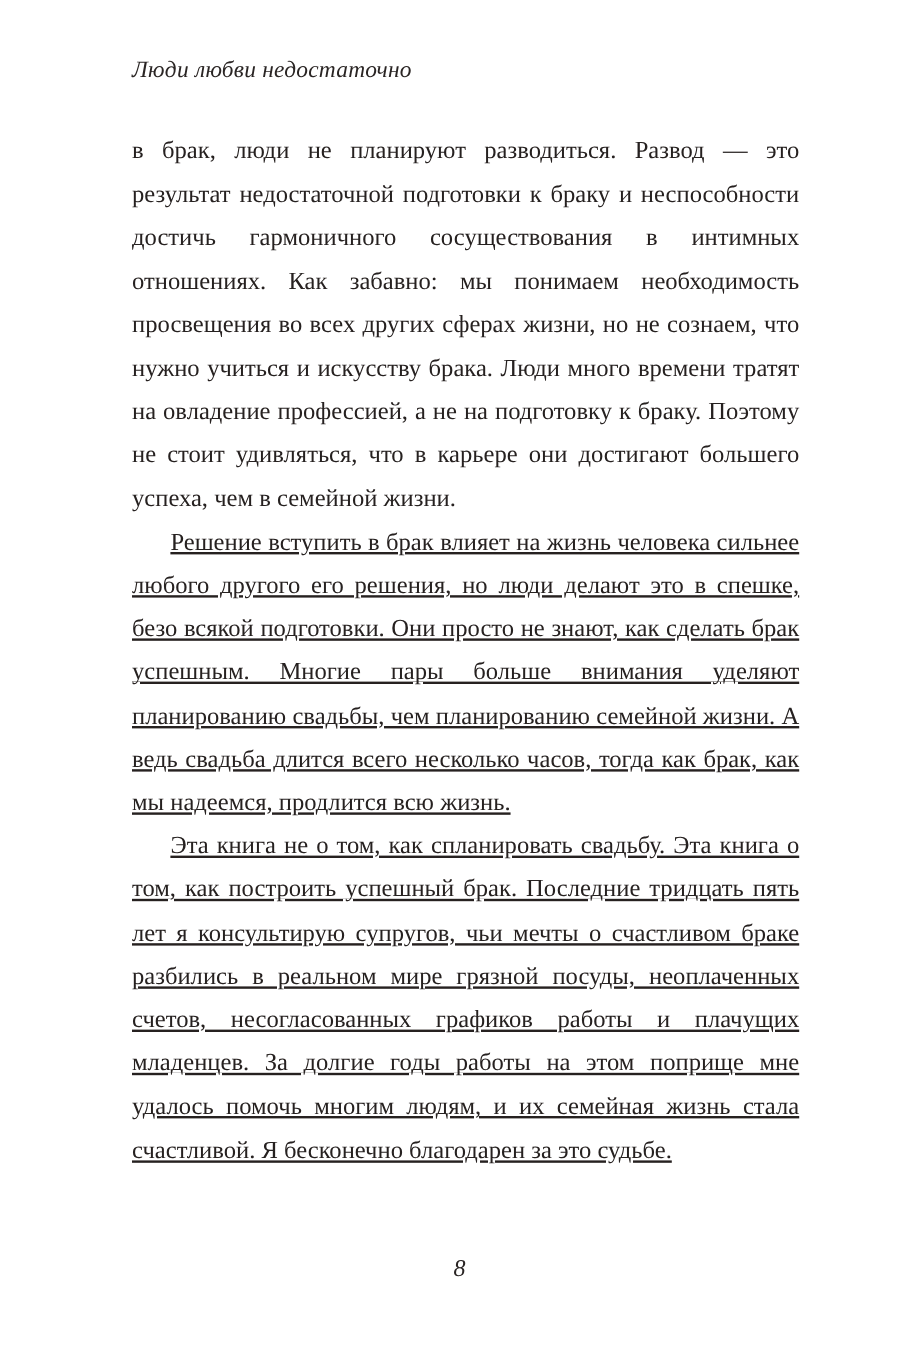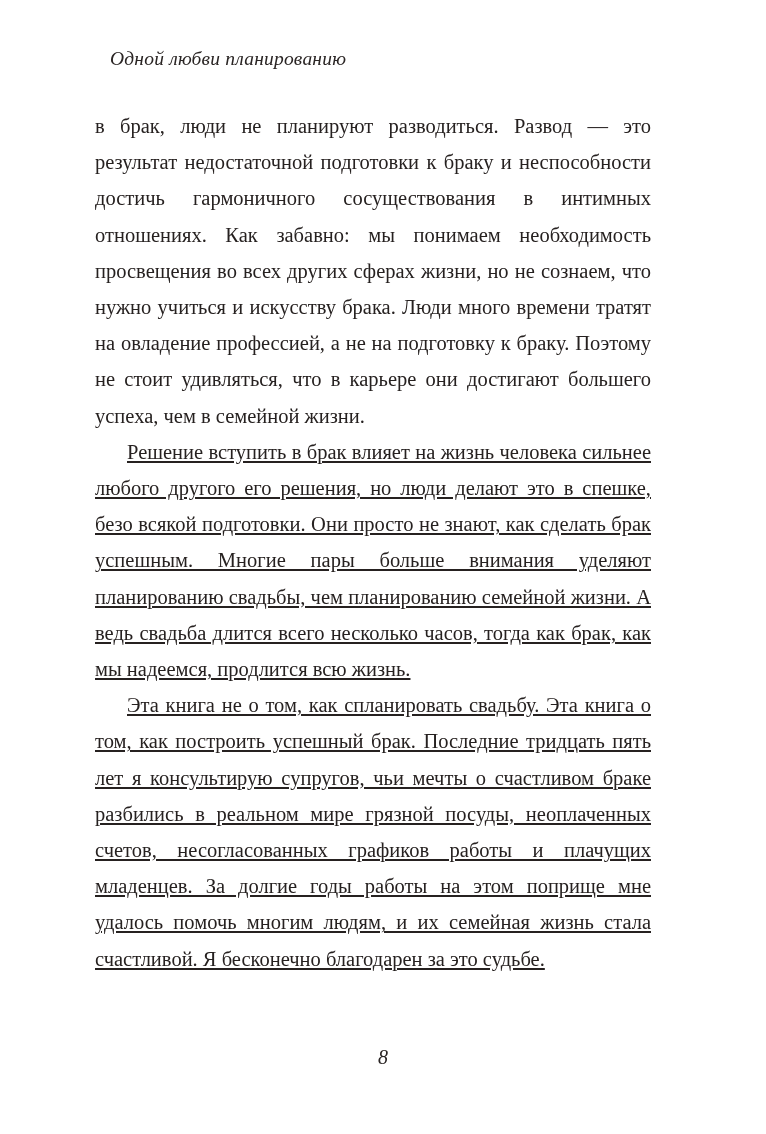--- a/index.html
+++ b/index.html
@@ -26,21 +26,21 @@
     left: 110px;
     top: 48px;
     width: 560px;
     font-style: italic;
     font-size: 19.5px;
     letter-spacing: 0.2px;
     color: #2a2524;
   }
   .body-text {
     position: absolute;
-    left: 95px;
+    left: 110px;
     top: 108px;
     width: 556px;
     font-size: 20.5px;
     line-height: 36.2px;
     text-align: justify;
     text-justify: inter-word;
     color: #262120;
   }
   .body-text p {
     margin: 0;
@@ -58,21 +58,21 @@
     font-style: italic;
     font-size: 20px;
     color: #2a2524;
   }
 </style>
 </head>
 <body>
 
 <div class="page">
 
-  <div class="running-head">Одной любви планированию</div>
+  <div class="running-head">Люди любви недостаточно</div>
 
   <div class="body-text">
     <p>в брак, люди не планируют разводиться. Развод — это результат недостаточной подготовки к браку и неспособности достичь гармоничного сосуществования в интимных отношениях. Как забавно: мы понимаем необходимость просвещения во всех других сферах жизни, но не сознаем, что нужно учиться и искусству брака. Люди много времени тратят на овладение профессией, а не на подготовку к браку. Поэтому не стоит удивляться, что в карьере они достигают большего успеха, чем в семейной жизни.</p>
     <p class="indent">Решение вступить в брак влияет на жизнь человека сильнее любого другого его решения, но люди делают это в спешке, безо всякой подготовки. Они просто не знают, как сделать брак успешным. Многие пары больше внимания уделяют планированию свадьбы, чем планированию семейной жизни. А ведь свадьба длится всего несколько часов, тогда как брак, как мы надеемся, продлится всю жизнь.</p>
     <p class="indent">Эта книга не о том, как спланировать свадьбу. Эта книга о том, как построить успешный брак. Последние тридцать пять лет я консультирую супругов, чьи мечты о счастливом браке разбились в реальном мире грязной посуды, неоплаченных счетов, несогласованных графиков работы и плачущих младенцев. За долгие годы работы на этом поприще мне удалось помочь многим людям, и их семейная жизнь стала счастливой. Я бесконечно благодарен за это судьбе.</p>
   </div>
 
   <div class="folio">8</div>
 
 </div>

